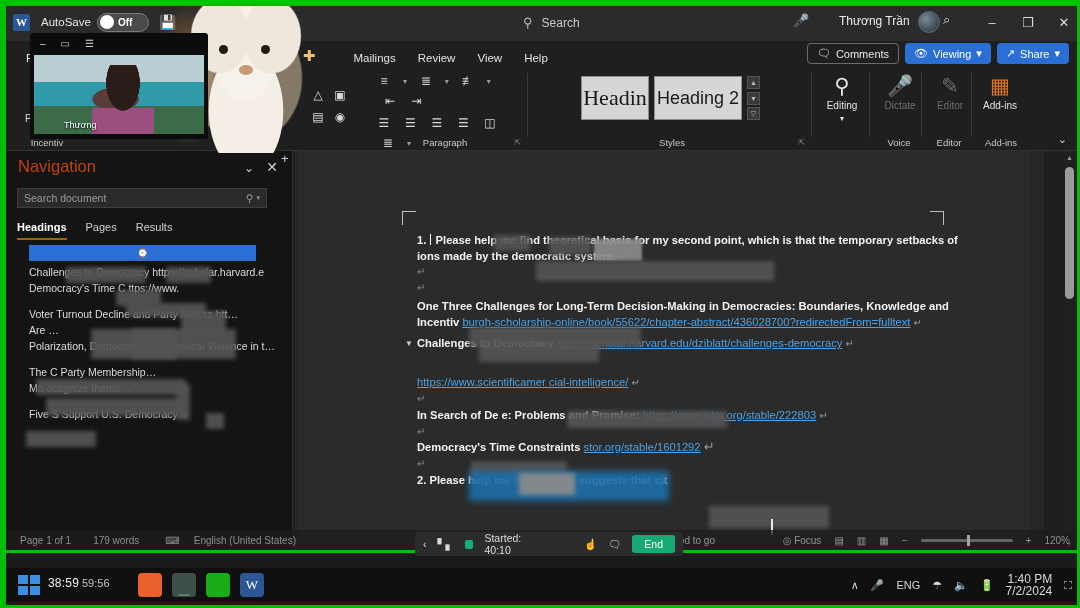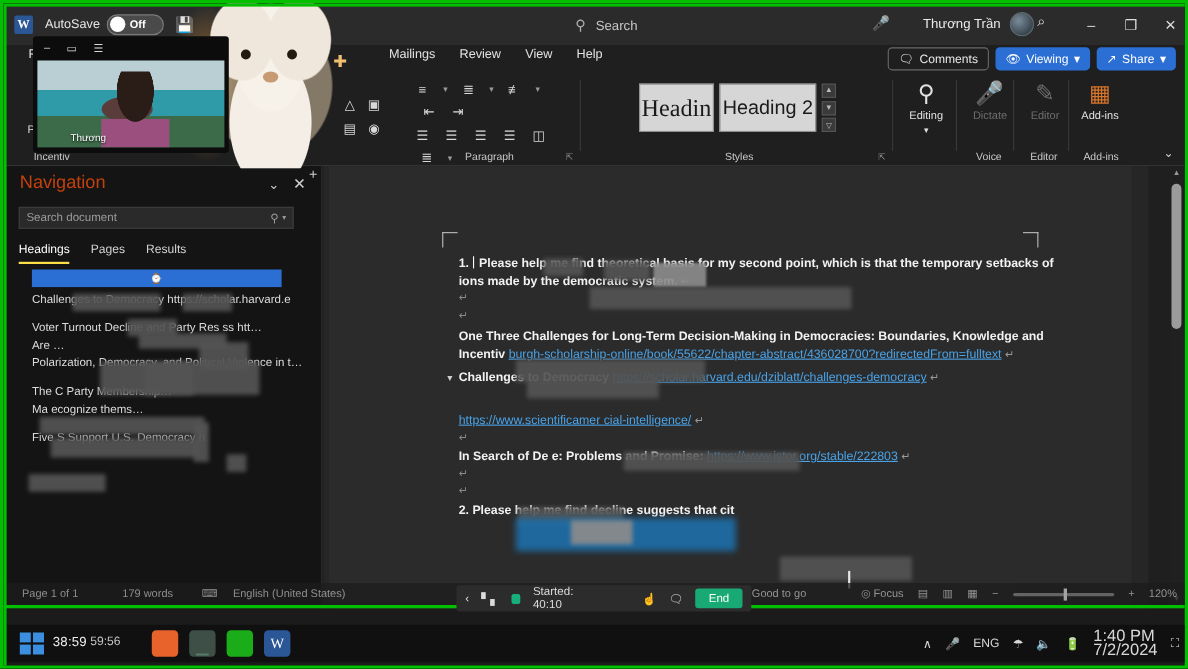--- a/index.html
+++ b/index.html
@@ -64,21 +64,21 @@
   }
   .win-btn {
     position: absolute; top: 8px; width: 30px; height: 22px; color: #ddd;
     font-size: 13px; display: flex; align-items: center; justify-content: center;
   }
   .ribbon-help { position: absolute; left: 940px; top: 9px; color: #ddd; font-size: 13px; }
 
   
   .tabstrip {
     position: relative; height: 26px; background: #1f1f1f;
-    display: flex; align-items: flex-start; padding-left: 12px;
+    display: flex; align-items: flex-end; padding-left: 12px;
   }
   .tab { font-size: 11.5px; color: #e2e2e2; padding: 3px 11px; }
   .ribbon-right-btns { position: absolute; right: 8px; top: 2px; display: flex; gap: 6px; }
   .btn-comments {
     font-size: 11px; color: #e8e8e8; border: 1px solid #6a6a6a;
     border-radius: 4px; padding: 3px 9px; display: flex; align-items: center; gap: 5px;
   }
   .btn-viewing, .btn-share {
     font-size: 11px; color: #fff; background: #2b6fd4; border-radius: 4px;
     padding: 3px 9px; display: flex; align-items: center; gap: 5px;
@@ -137,21 +137,21 @@
   .nav-chev { position: absolute; right: 38px; top: 10px; color: #cfcfcf; font-size: 12px; }
   .nav-close { position: absolute; right: 14px; top: 8px; color: #cfcfcf; font-size: 14px; }
   .nav-search {
     position: absolute; left: 11px; top: 37px; width: 250px; height: 20px;
     background: #2a2a2a; border: 1px solid #3d3d3d; display: flex;
     align-items: center; padding: 0 6px; font-size: 10.5px; color: #9b9b9b;
   }
   .nav-search .ph { flex: 1; }
   .nav-tabs { position: absolute; left: 11px; top: 70px; display: flex; gap: 19px; }
   .nav-tab { font-size: 11px; color: #d2d2d2; padding-bottom: 5px; }
-  .nav-tab.active { color: #fff; font-weight: normal; border-bottom: 2px solid #fde047; }
+  .nav-tab.active { color: #fff; font-weight: bold; border-bottom: 2px solid #a16207; }
   .nav-list { position: absolute; left: 11px; top: 94px; width: 258px; }
   .nav-sel {
     height: 16px; background: #2b6fd4; margin: 0 0 3px 12px; width: 227px;
     display: flex; align-items: center; justify-content: center;
     color: #fff; font-size: 9px;
   }
   .nav-item {
     font-size: 10.5px; color: #dcdcdc; line-height: 16px; white-space: nowrap;
     overflow: hidden; padding-left: 12px;
   }
@@ -239,21 +239,21 @@
     position: absolute; left: 76px; top: 9px; font-size: 11px; color: #d8d8d8; opacity: .9;
   }
   .tb-app { position: absolute; top: 5px; width: 24px; height: 24px; border-radius: 4px; }
   .tb-underline {
     position: absolute; bottom: 1px; left: 6px; width: 12px; height: 2px; border-radius: 1px;
   }
   .tray {
     position: absolute; right: 8px; top: 0; height: 34px; display: flex;
     align-items: center; gap: 12px; color: #d8d8d8; font-size: 11px;
   }
-  .tray-clock { text-align: left; line-height: 12px; font-size: 15px; }
+  .tray-clock { text-align: right; line-height: 12px; font-size: 12px; }
 
   
   .vid-window {
     position: absolute; left: 27px; top: 30px; width: 178px; height: 106px;
     background: #0c0c0c; border-radius: 3px;
   }
   .vid-ctrls { position: absolute; left: 10px; top: 5px; display: flex; gap: 15px; color: #d9d9d9; font-size: 10px; }
   .vid-feed {
     position: absolute; left: 4px; top: 22px; width: 170px; height: 79px;
     background:
@@ -495,20 +495,21 @@
 
       <div class="nav-tabs">
         <div class="nav-tab active">Headings</div>
         <div class="nav-tab">Pages</div>
         <div class="nav-tab">Results</div>
       </div>
 
       <div class="nav-list">
         <div class="nav-sel">⌚</div>
         <div class="nav-item">Challenges to Democracy https://scholar.harvard.e</div>
+        <div class="nav-item">Democracy's Time C                 ttps://www.</div>
         <div class="nav-gap"></div>
         <div class="nav-item">Voter Turnout Decline and Party Res          ss htt…</div>
         <div class="nav-item">Are                                                    …</div>
         <div class="nav-item">Polarization, Democracy, and Political Violence in t…</div>
         <div class="nav-gap"></div>
         <div class="nav-item">The C                          Party Membership…</div>
         <div class="nav-item">Ma                            ecognize thems…</div>
         <div class="nav-gap"></div>
         <div class="nav-item">Five S            Support U.S. Democracy h</div>
       </div>
@@ -561,20 +562,24 @@
             <span class="pmark">↵</span>
           </div>
           <div class="blank">↵</div>
 
           <div class="p" style="margin-top:2px">
             <span>In Search of De                e: Problems and Promise: </span><span class="lnk">https://www.jstor.org/stable/222803</span>
             <span class="pmark">↵</span>
           </div>
           <div class="blank">↵</div>
 
+          <div class="p">
+            <span>Democracy's Time Constraints </span><span class="lnk">stor.org/stable/1601292</span>
+            <span class="pmark" style="font-size:13px">↵</span>
+          </div>
           <div class="blank">↵</div>
 
           <div class="p" style="margin-top:2px">
             <span>2.</span>
             <span>Please help me find                        decline suggests that cit</span>
           </div>
         </div>
 
         <div class="blk soft" style="left:195px;top:84px;width:36px;height:16px"></div>
         <div class="blk soft" style="left:250px;top:86px;width:42px;height:18px"></div>
@@ -594,21 +599,21 @@
 
     <div class="vscroll">
       <div class="vs-arrow">▲</div>
       <div class="vs-thumb"></div>
       <div class="vs-arrow vs-bottom">▼</div>
     </div>
   </div>
 
   <div class="statusbar">
     <div class="sb-item">Page 1 of 1</div>
-    <div class="sb-item" style="margin-left:40px">179 words</div>
+    <div class="sb-item" style="margin-left:22px">179 words</div>
     <div class="sb-item" style="margin-left:26px">⌨</div>
     <div class="sb-item" style="">English (United States)</div>
     <div class="sb-item" style="margin-left:195px">Text Predictions: On</div>
     <div class="sb-item" style="margin-left:14px">⚒</div>
     <div class="sb-item" style="margin-left:2px">Accessibility: Good to go</div>
 
     <div class="sb-right">
       <span>◎ <span>Focus</span></span>
       <span>▤</span>
       <span>▥</span>

